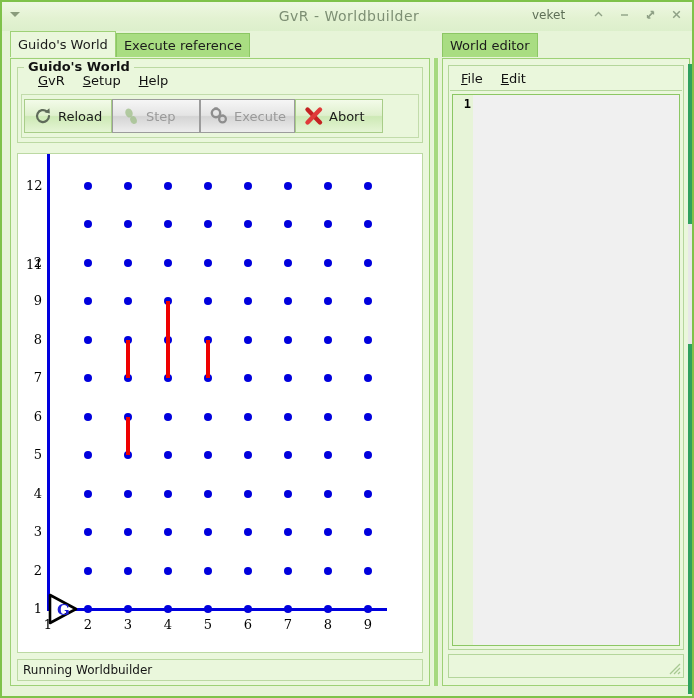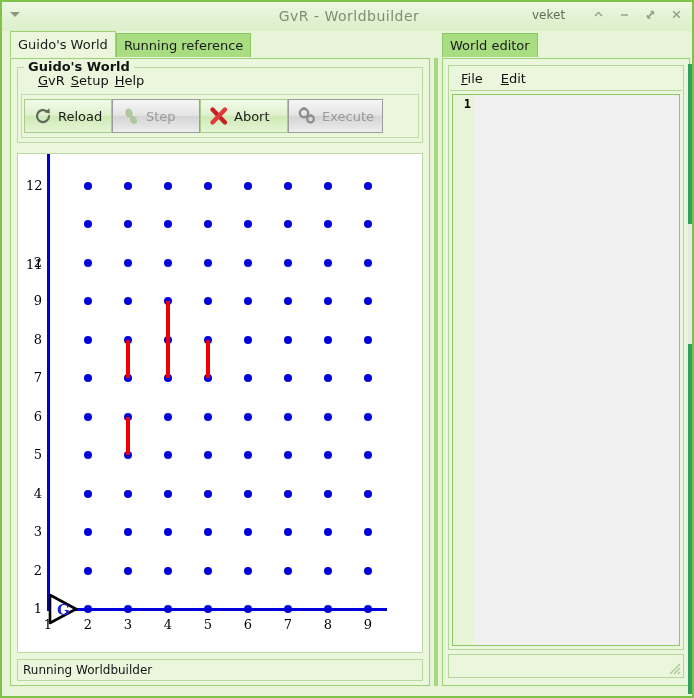--- a/index.html
+++ b/index.html
@@ -114,21 +114,21 @@
     position: absolute;
     left: 6px; top: -9px;
     background: #eaf7dc;
     padding: 0 4px;
     font-size: 13px; font-weight: bold; color: #111;
     white-space: nowrap;
   }
   .menubar {
     position: absolute;
     left: 3px; top: 4px;
-    display: flex; 
+    display: flex; gap: 12px;
     padding-left: 14px;
   }
   .menu-item {
     font-size: 13px; color: #111;
     padding: 1px 3px; cursor: pointer;
     white-space: nowrap;
   }
   .menu-item u { text-decoration: underline; }
 
   .toolbar {
@@ -347,21 +347,21 @@
     </div>
   </div>
 
   <div class="body-area">
 
     <div class="tabrow" id="left-tabs" style="left:8px; top:0px;">
       <div class="tab active">
         <span>Guido's World</span>
       </div>
       <div class="tab">
-        <span>Running reference</span>
+        <span>Execute reference</span>
       </div>
     </div>
 
     <div class="tabrow" id="right-tabs" style="left:440px; top:0px;">
       <div class="tab">
         <span>World editor</span>
       </div>
     </div>
 
     <div id="left-panel">
@@ -383,35 +383,35 @@
             </svg>
             <span>Reload</span>
           </div>
           <div class="tbtn disabled">
             <svg class="ico" viewBox="0 0 20 20">
               <ellipse cx="8" cy="7" rx="3.6" ry="4.6" transform="rotate(-20 8 7)" fill="#9fbf88" opacity="0.75"></ellipse>
               <ellipse cx="12.5" cy="14" rx="3.2" ry="4.1" transform="rotate(-20 12.5 14)" fill="#9fbf88" opacity="0.75"></ellipse>
             </svg>
             <span>Step</span>
           </div>
-          <div class="tbtn">
-            <svg class="ico" viewBox="0 0 20 20">
-              <path d="M3.5 3.5 L16 16.5" stroke="#c42222" stroke-width="4.4" stroke-linecap="round"></path>
-              <path d="M16 3.5 L3.5 16.5" stroke="#e03a3a" stroke-width="4.4" stroke-linecap="round"></path>
-            </svg>
-            <span>Abort</span>
-          </div>
           <div class="tbtn disabled">
             <svg class="ico" viewBox="0 0 20 20">
               <circle cx="7" cy="7" r="4.2" fill="none" stroke="#8e8e8e" stroke-width="2.4"></circle>
               <circle cx="13.5" cy="13" r="3.4" fill="none" stroke="#8e8e8e" stroke-width="2.2"></circle>
               <rect x="5.3" y="1.4" width="3.4" height="2" fill="#8e8e8e"></rect>
               <rect x="12.2" y="8.6" width="2.8" height="1.8" fill="#8e8e8e"></rect>
             </svg>
             <span>Execute</span>
+          </div>
+          <div class="tbtn">
+            <svg class="ico" viewBox="0 0 20 20">
+              <path d="M3.5 3.5 L16 16.5" stroke="#c42222" stroke-width="4.4" stroke-linecap="round"></path>
+              <path d="M16 3.5 L3.5 16.5" stroke="#e03a3a" stroke-width="4.4" stroke-linecap="round"></path>
+            </svg>
+            <span>Abort</span>
           </div>
         </div>
       </div>
 
       <div id="world-wrap">
         <div id="world-canvas">
             <div class="axis-line" style="left: 28.5px; top: 0px; width: 3px; height: 457px;"></div>
             <div class="axis-line" style="left: 28.5px; top: 453.5px; width: 340px; height: 3px;"></div>
             <div class="axlabel" style="left: 8px; top: 447px; width: 16px; text-align: right;">1</div>
             <div class="axlabel" style="left: 8px; top: 408.5px; width: 16px; text-align: right;">2</div>

